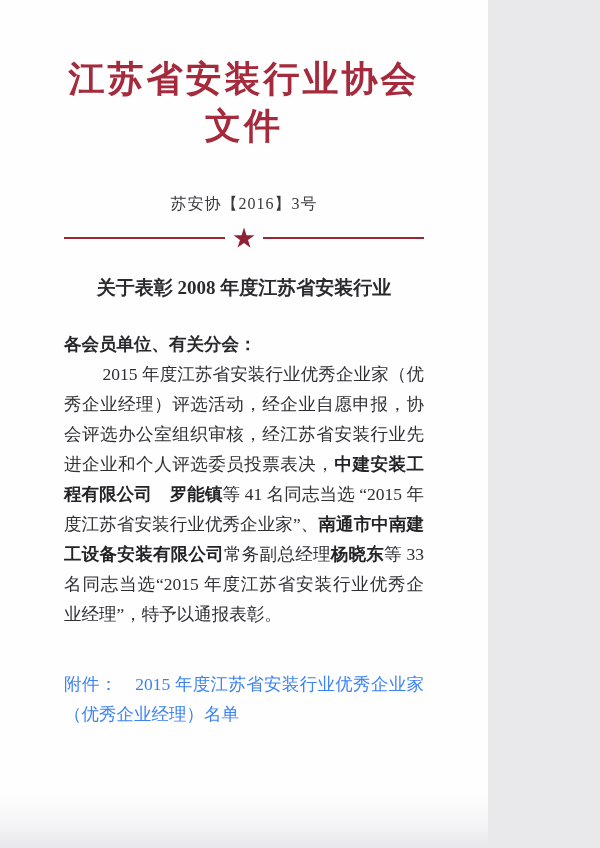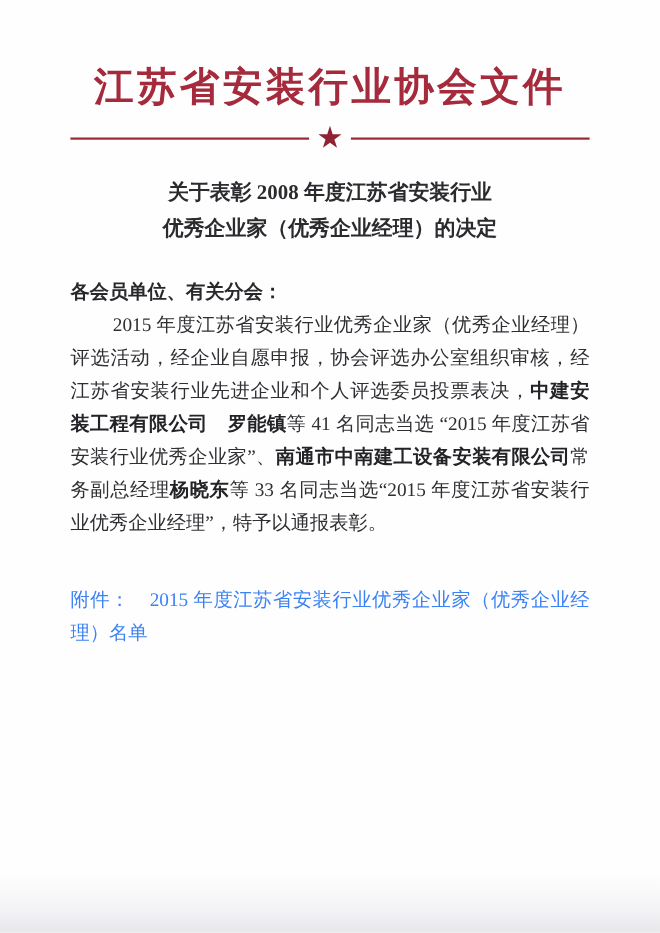--- a/index.html
+++ b/index.html
@@ -3,21 +3,21 @@
 <meta charset="utf-8">
 <style>
   html, body { margin: 0; padding: 0; }
   body {
     width: 600px; height: 848px;
     background: #e9e9ec;
     font-family: "Liberation Serif", "DejaVu Serif", serif;
   }
   .page {
     position: relative;
-    width: 600px; height: 848px;
+    width: 488px; height: 848px;
     background: #fefefe;
     overflow: hidden;
     color: #2f2f33;
     box-sizing: border-box;
     padding: 56px 64px 0 64px;
   }
   
   .scan-band {
     position: absolute; left: 0; right: 0; bottom: 0; height: 54px;
     background: linear-gradient(to bottom,
@@ -92,30 +92,30 @@
     color: #3b82f6;
   }
 </style>
 </head>
 <body>
 
 <div class="page">
 
   <h1 class="header-title">江苏省安装行业协会文件</h1>
 
+  <div class="doc-number">苏安协【2016】3号</div>
 
   <div class="divider">
     <span class="rule"></span>
     <span class="star">★</span>
     <span class="rule"></span>
   </div>
 
   <div class="doc-title">
     <div>关于表彰 2008 年度江苏省安装行业</div>
-    <div>优秀企业家（优秀企业经理）的决定</div>
   </div>
 
   <div class="salutation">各会员单位、有关分会：</div>
 
   <p class="para p1"><span>2015 年度江苏省安装行业优秀企业家（优秀企业经理）评选活动，经企业自愿申报，协会评选办公室组织审核，经江苏省安装行业先进企业和个人评选委员投票表决，</span><b>中建安装工程有限公司　罗能镇</b><span>等 41 名同志当选 “2015 年度江苏省安装行业优秀企业家”、</span><b>南通市中南建工设备安装有限公司</b><span>常务副总经理</span><b>杨晓东</b><span>等 33 名同志当选“2015 年度江苏省安装行业优秀企业经理”，特予以通报表彰。</span></p>
 
 
   <div class="attachment">附件：　2015 年度江苏省安装行业优秀企业家（优秀企业经理）名单</div>
 
   <div class="scan-band"></div>

